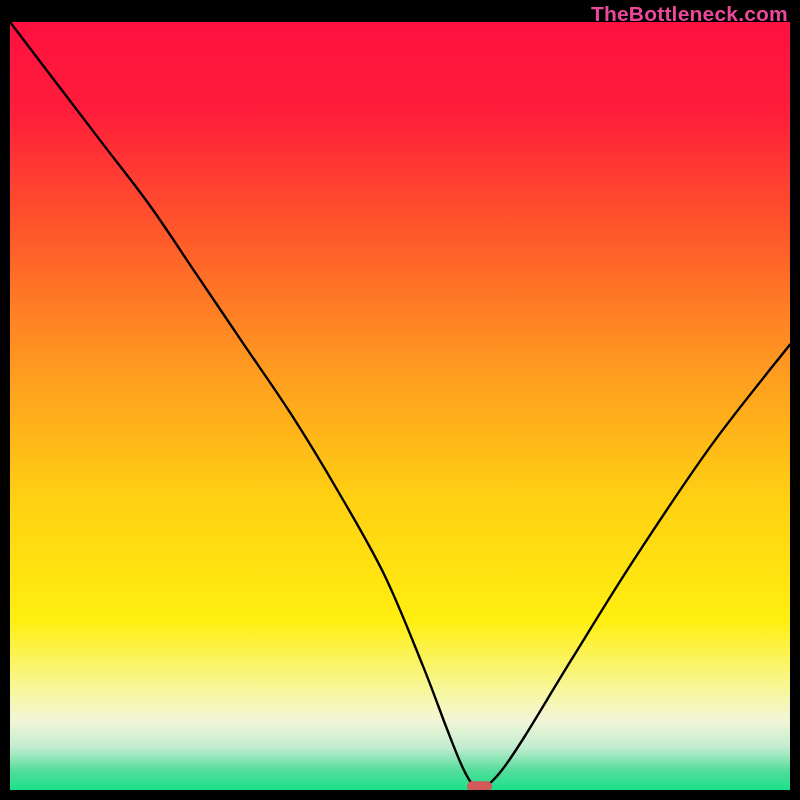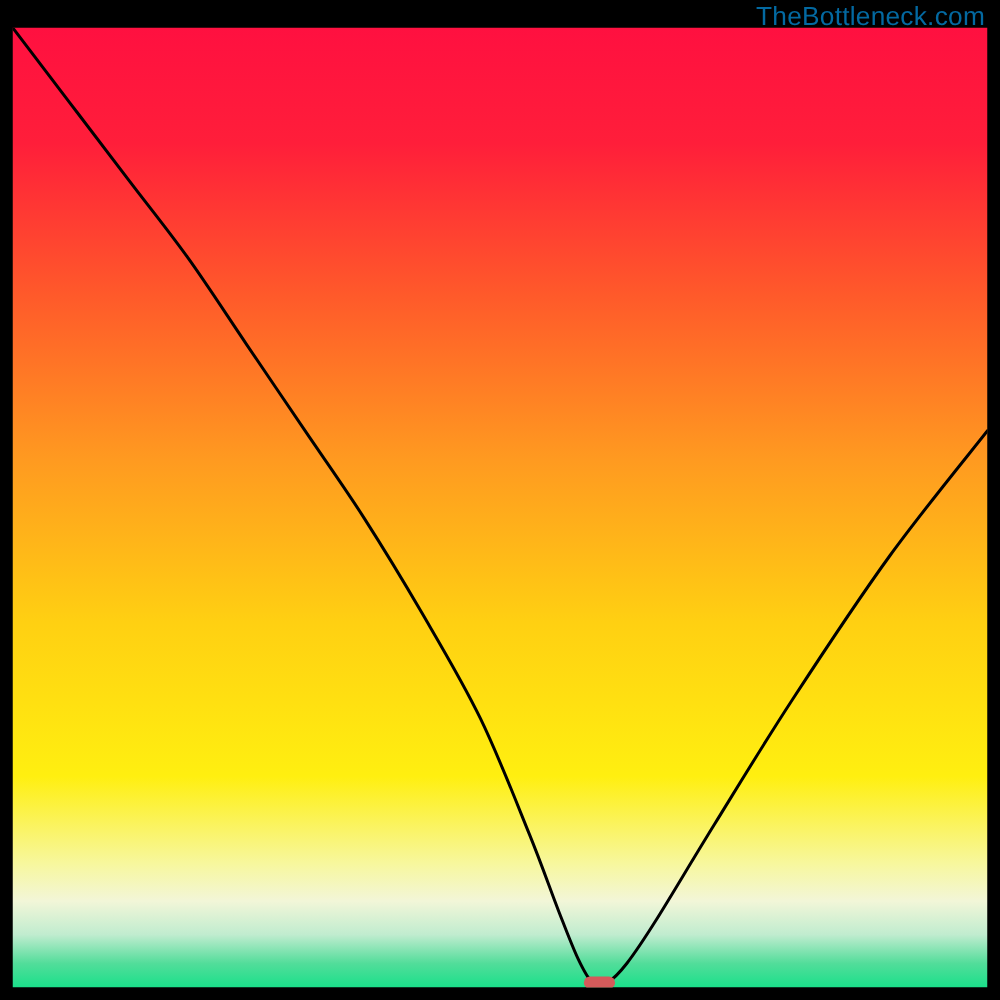--- a/index.html
+++ b/index.html
@@ -23,23 +23,23 @@
     position: absolute;
     left: 0;
     top: 0;
     width: 780px;
     height: 768px;
   }
   .watermark {
     position: absolute;
     top: 2px;
     right: 12px;
-    color: #0369a1;
+    color: #ec4899;
     font-size: 21px;
-    font-weight: 400;
+    font-weight: 700;
     letter-spacing: 0.2px;
     text-align: right;
   }
   svg { display: block; }
 </style>
 </head>
 <body>
 
 <div class="watermark">TheBottleneck.com</div>
 

